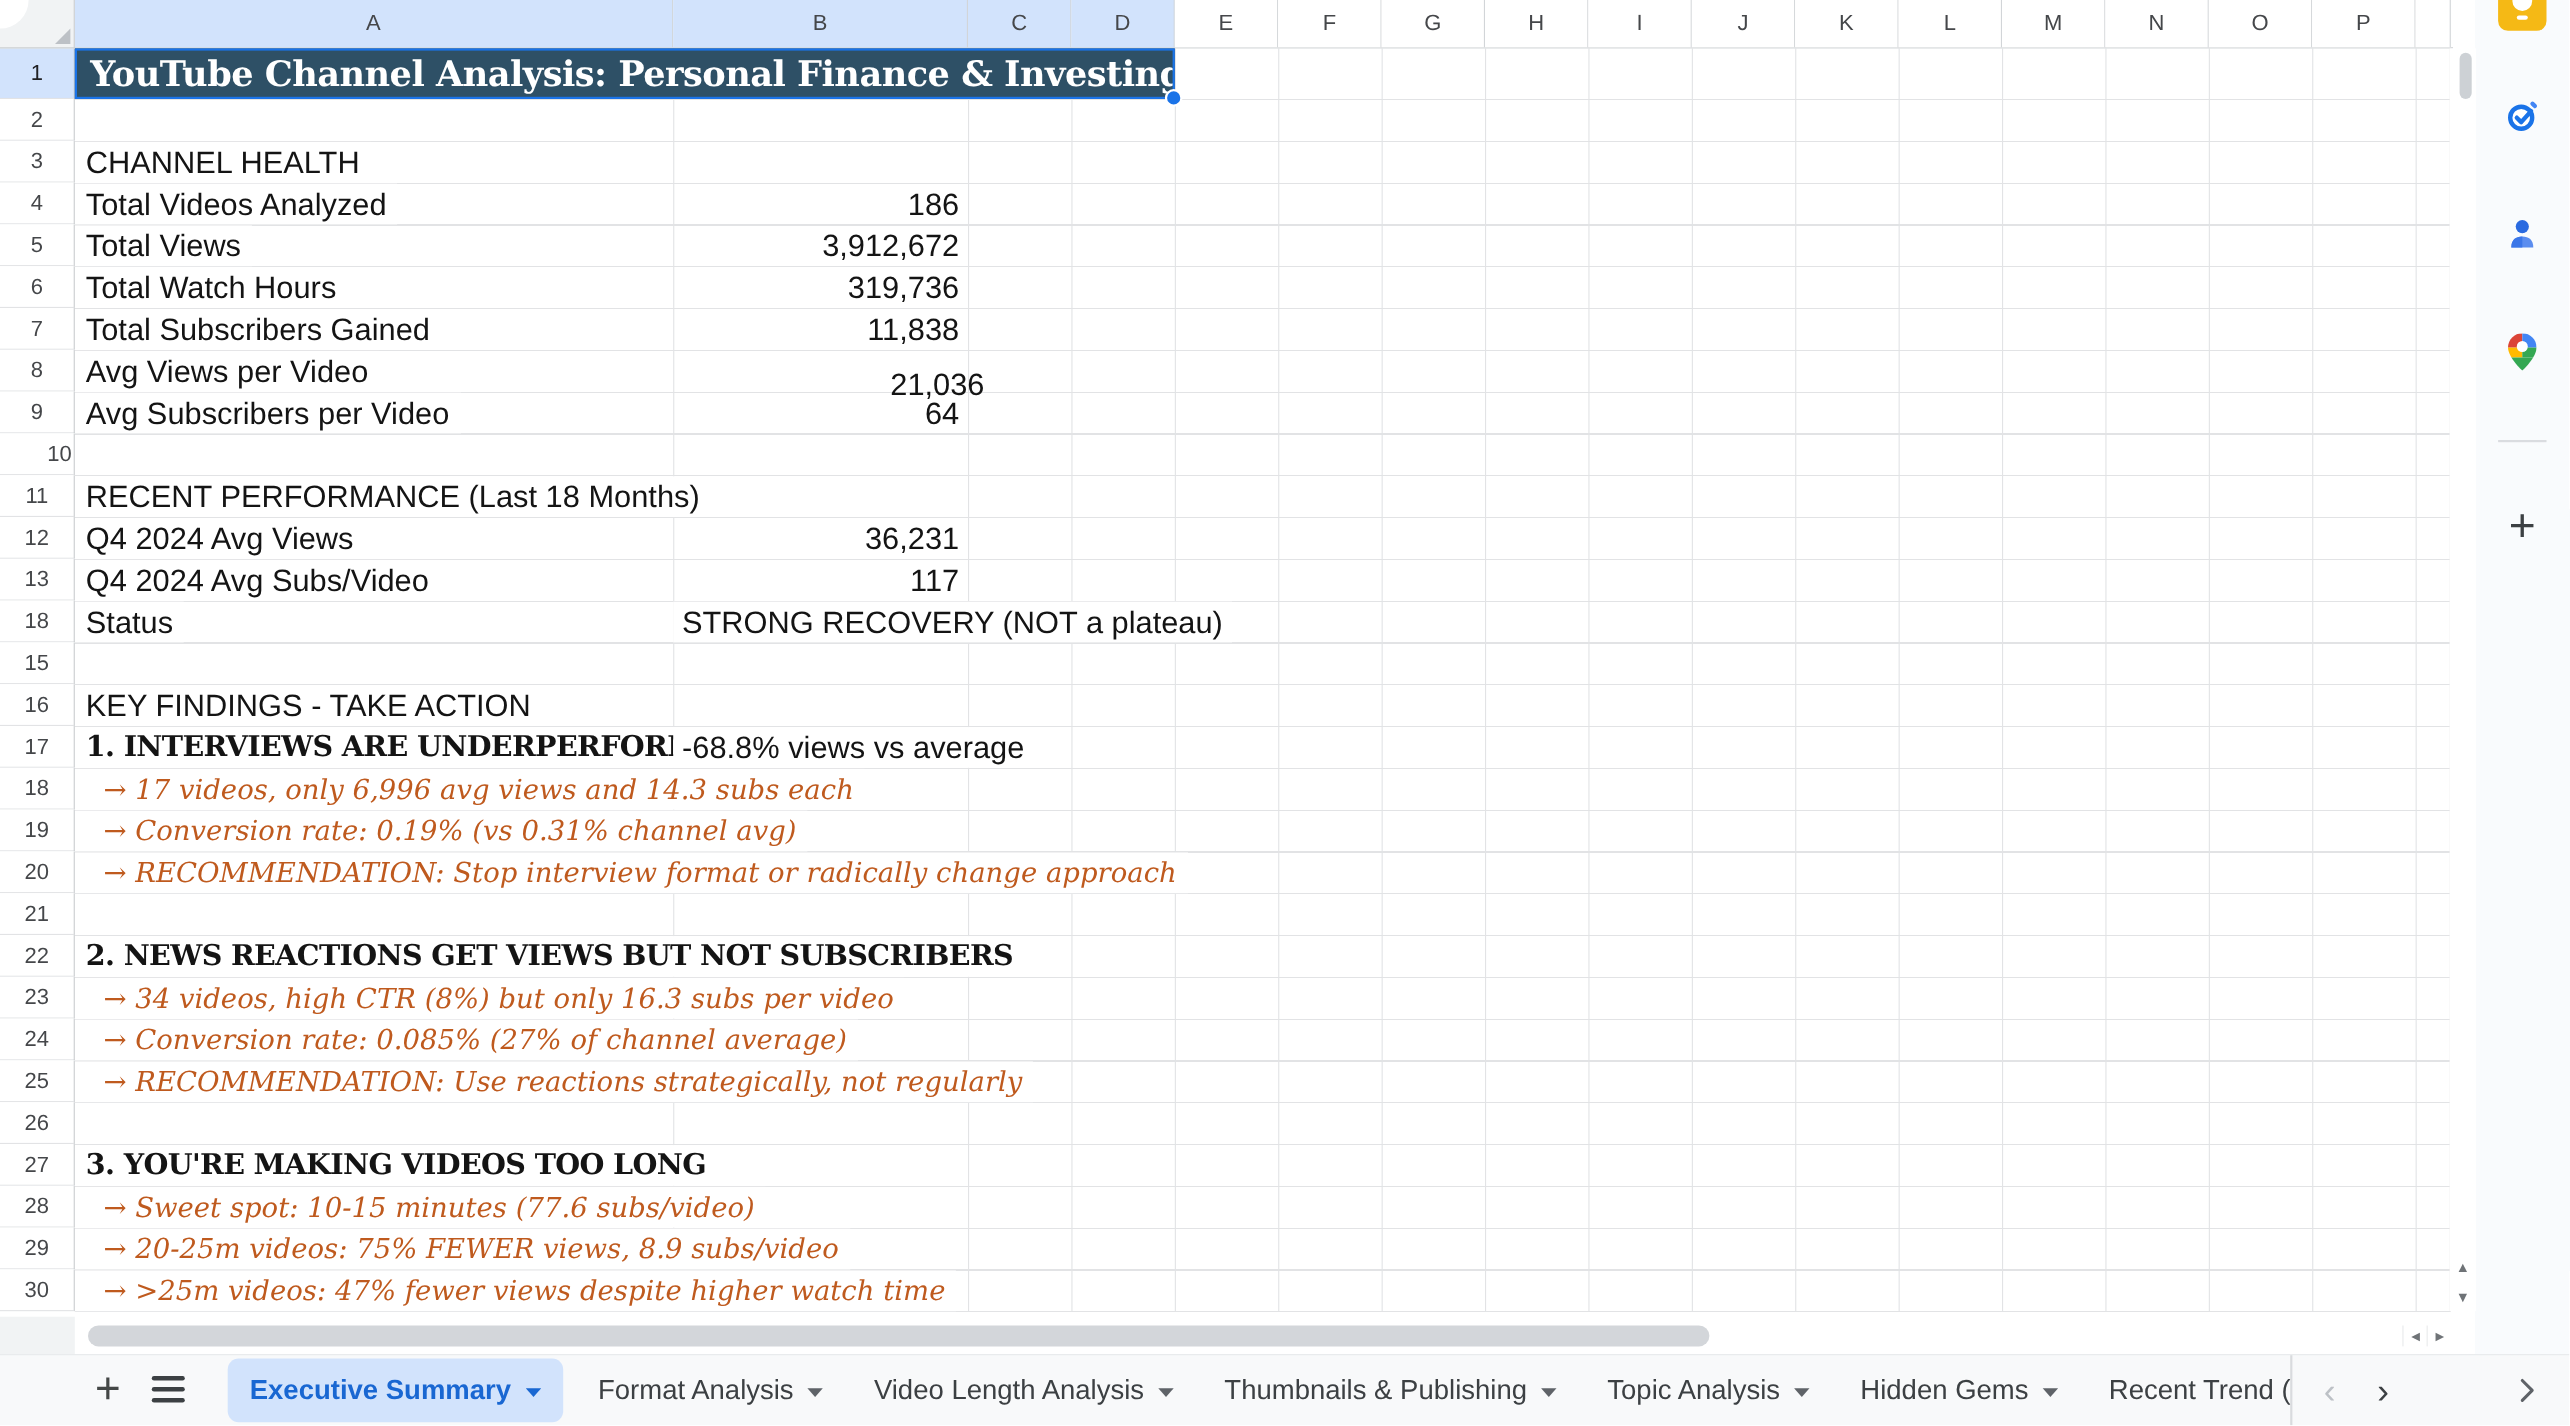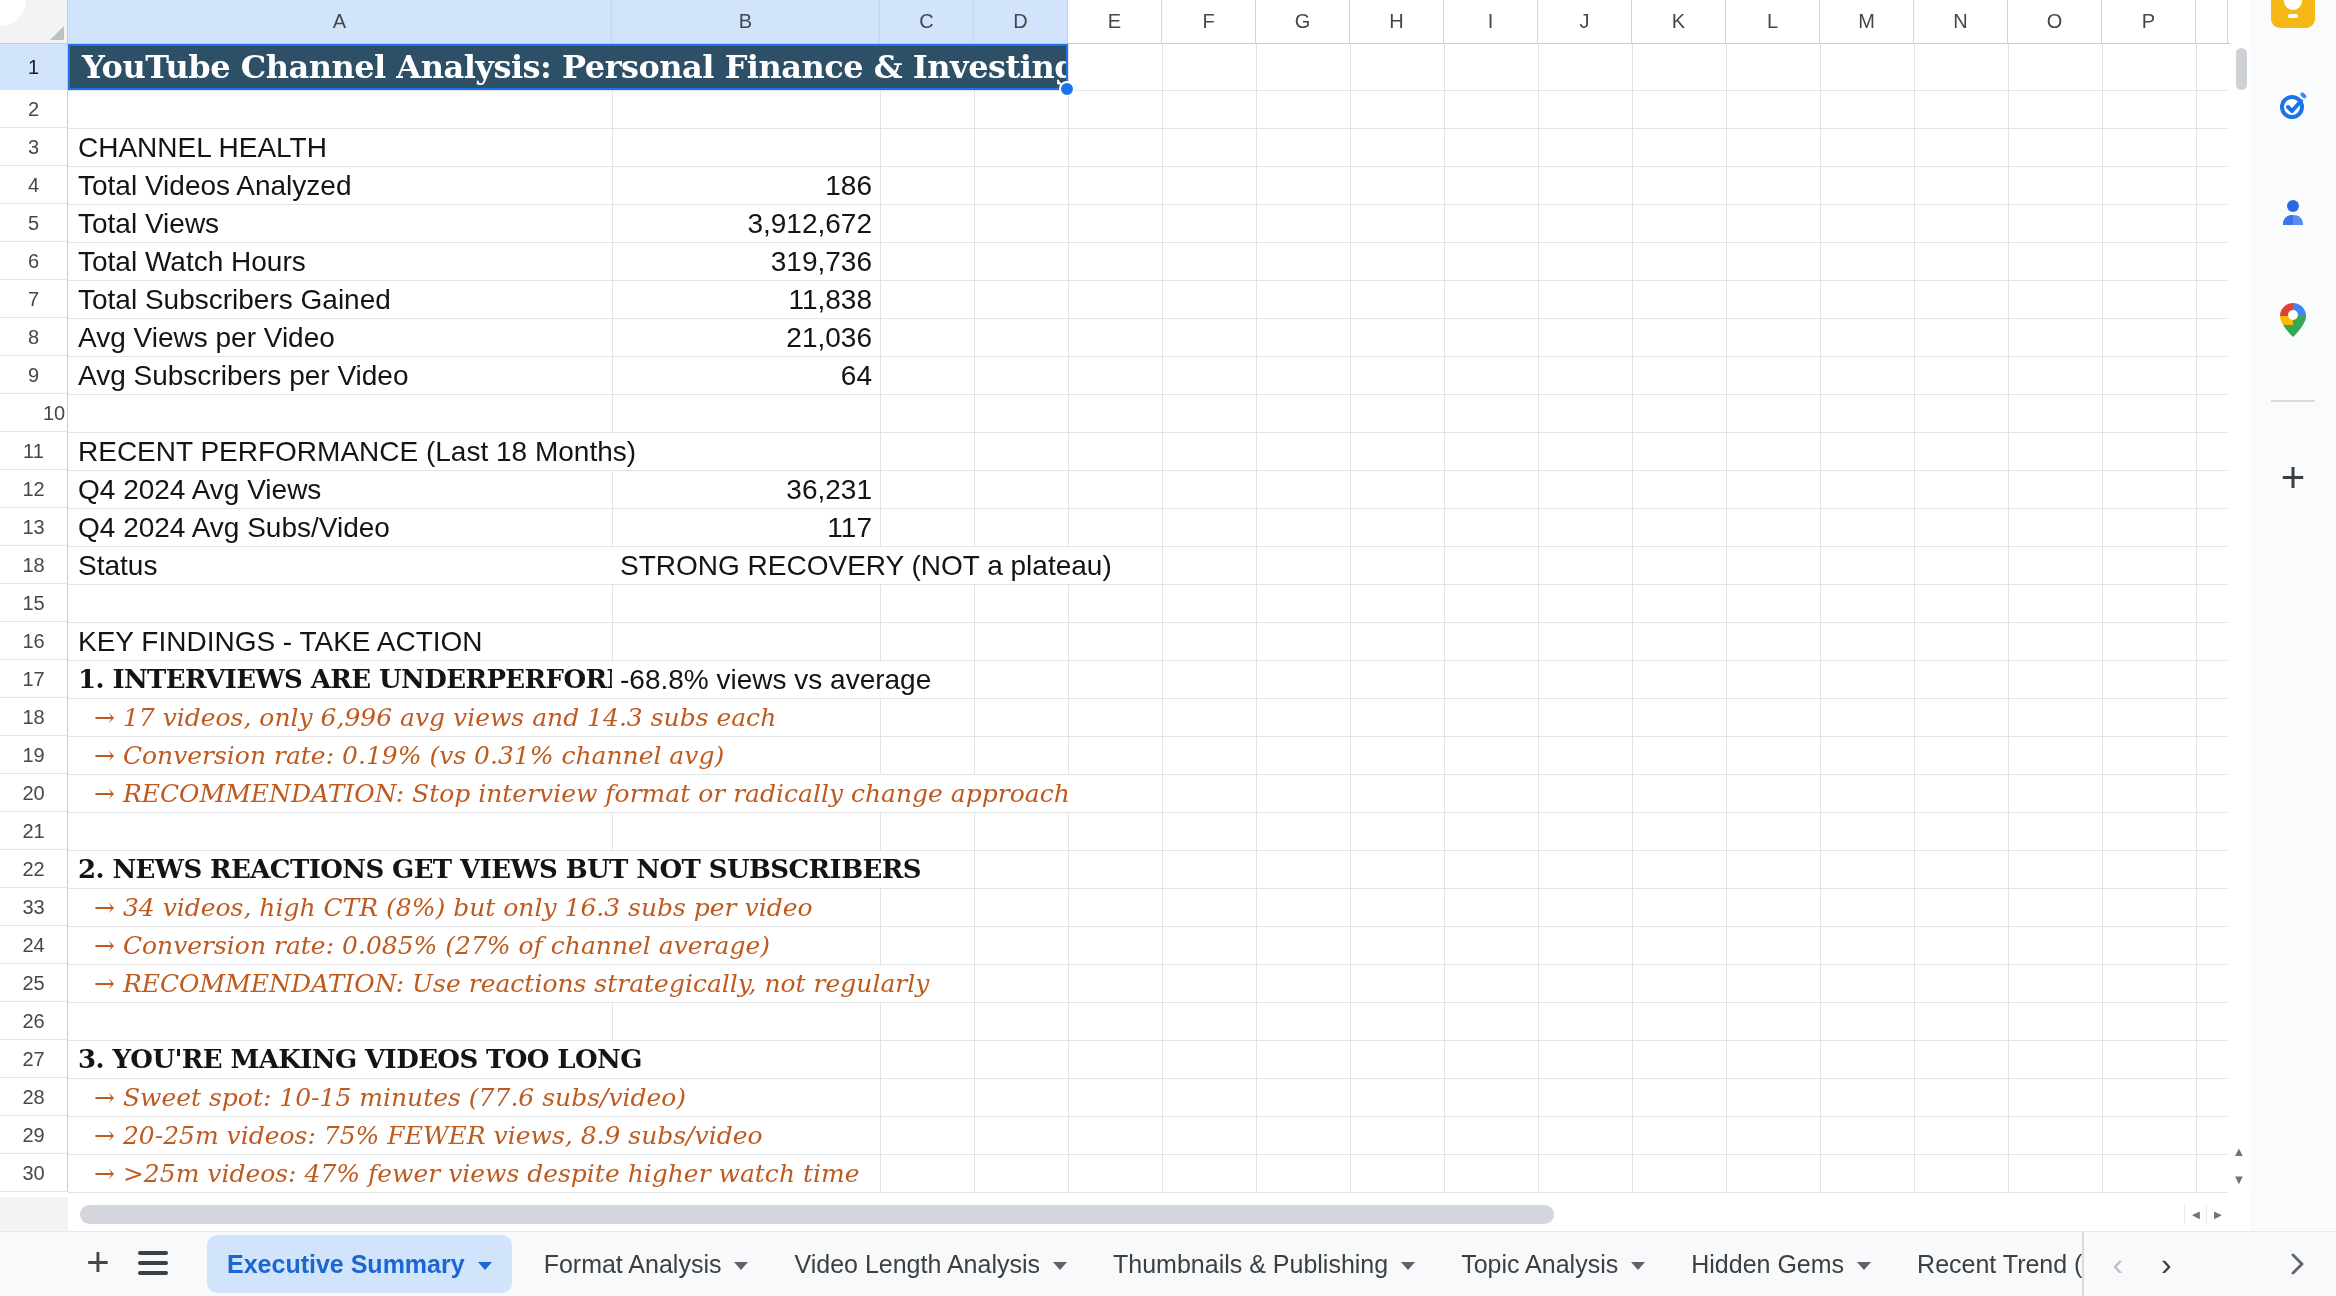--- a/index.html
+++ b/index.html
@@ -148,42 +148,42 @@
       <div class="row-h" style="top: 508px; height: 38px; line-height: 38px;">13</div>
       <div class="row-h" style="top: 546px; height: 38px; line-height: 38px;">18</div>
       <div class="row-h" style="top: 584px; height: 38px; line-height: 38px;">15</div>
       <div class="row-h" style="top: 622px; height: 38px; line-height: 38px;">16</div>
       <div class="row-h" style="top: 660px; height: 38px; line-height: 38px;">17</div>
       <div class="row-h" style="top: 698px; height: 38px; line-height: 38px;">18</div>
       <div class="row-h" style="top: 736px; height: 38px; line-height: 38px;">19</div>
       <div class="row-h" style="top: 774px; height: 38px; line-height: 38px;">20</div>
       <div class="row-h" style="top: 812px; height: 38px; line-height: 38px;">21</div>
       <div class="row-h" style="top: 850px; height: 38px; line-height: 38px;">22</div>
-      <div class="row-h" style="top: 888px; height: 38px; line-height: 38px;">33</div>
+      <div class="row-h" style="top: 888px; height: 38px; line-height: 38px;">23</div>
       <div class="row-h" style="top: 926px; height: 38px; line-height: 38px;">24</div>
       <div class="row-h" style="top: 964px; height: 38px; line-height: 38px;">25</div>
       <div class="row-h" style="top: 1002px; height: 38px; line-height: 38px;">26</div>
       <div class="row-h" style="top: 1040px; height: 38px; line-height: 38px;">27</div>
       <div class="row-h" style="top: 1078px; height: 38px; line-height: 38px;">28</div>
       <div class="row-h" style="top: 1116px; height: 38px; line-height: 38px;">29</div>
       <div class="row-h" style="top: 1154px; height: 38px; line-height: 38px;">30</div>
     </div>
 
   <div id="cells">
       <div class="cell a-plain" style="left: 68px; top: 129px; height: 37px; line-height: 37px;">CHANNEL HEALTH</div>
       <div class="cell a-plain" style="left: 68px; top: 167px; height: 37px; line-height: 37px;">Total Videos Analyzed</div>
       <div class="cell b-right" style="top: 167px; height: 37px; line-height: 37px; left: 612px; width: 260px;">186</div>
       <div class="cell a-plain" style="left: 68px; top: 205px; height: 37px; line-height: 37px;">Total Views</div>
       <div class="cell b-right" style="top: 205px; height: 37px; line-height: 37px; left: 612px; width: 260px;">3,912,672</div>
       <div class="cell a-plain" style="left: 68px; top: 243px; height: 37px; line-height: 37px;">Total Watch Hours</div>
       <div class="cell b-right" style="top: 243px; height: 37px; line-height: 37px; left: 612px; width: 260px;">319,736</div>
       <div class="cell a-plain" style="left: 68px; top: 281px; height: 37px; line-height: 37px;">Total Subscribers Gained</div>
       <div class="cell b-right" style="top: 281px; height: 37px; line-height: 37px; left: 612px; width: 260px;">11,838</div>
       <div class="cell a-plain" style="left: 68px; top: 319px; height: 37px; line-height: 37px;">Avg Views per Video</div>
-      <div class="cell b-right" style="top: 319px; height: 37px; line-height: 37px; left: 612px; width: 260px;">21,036</div>
+      <div class="cell b-right" style="top: 331px; height: 37px; line-height: 37px; left: 612px; width: 260px; padding-left: 23px;">21,036</div>
       <div class="cell a-plain" style="left: 68px; top: 357px; height: 37px; line-height: 37px;">Avg Subscribers per Video</div>
       <div class="cell b-right" style="top: 357px; height: 37px; line-height: 37px; left: 612px; width: 260px;">64</div>
       <div class="cell a-plain" style="left: 68px; top: 433px; height: 37px; line-height: 37px;">RECENT PERFORMANCE (Last 18 Months)</div>
       <div class="cell a-plain" style="left: 68px; top: 471px; height: 37px; line-height: 37px;">Q4 2024 Avg Views</div>
       <div class="cell b-right" style="top: 471px; height: 37px; line-height: 37px; left: 612px; width: 260px;">36,231</div>
       <div class="cell a-plain" style="left: 68px; top: 509px; height: 37px; line-height: 37px;">Q4 2024 Avg Subs/Video</div>
       <div class="cell b-right" style="top: 509px; height: 37px; line-height: 37px; left: 612px; width: 260px;">117</div>
       <div class="cell a-plain" style="left: 68px; top: 547px; height: 37px; line-height: 37px;">Status</div>
       <div class="cell b-left" style="top: 547px; height: 37px; line-height: 37px; left: 612px;">STRONG RECOVERY (NOT a plateau)</div>
       <div class="cell a-plain" style="left: 68px; top: 623px; height: 37px; line-height: 37px;">KEY FINDINGS - TAKE ACTION</div>

